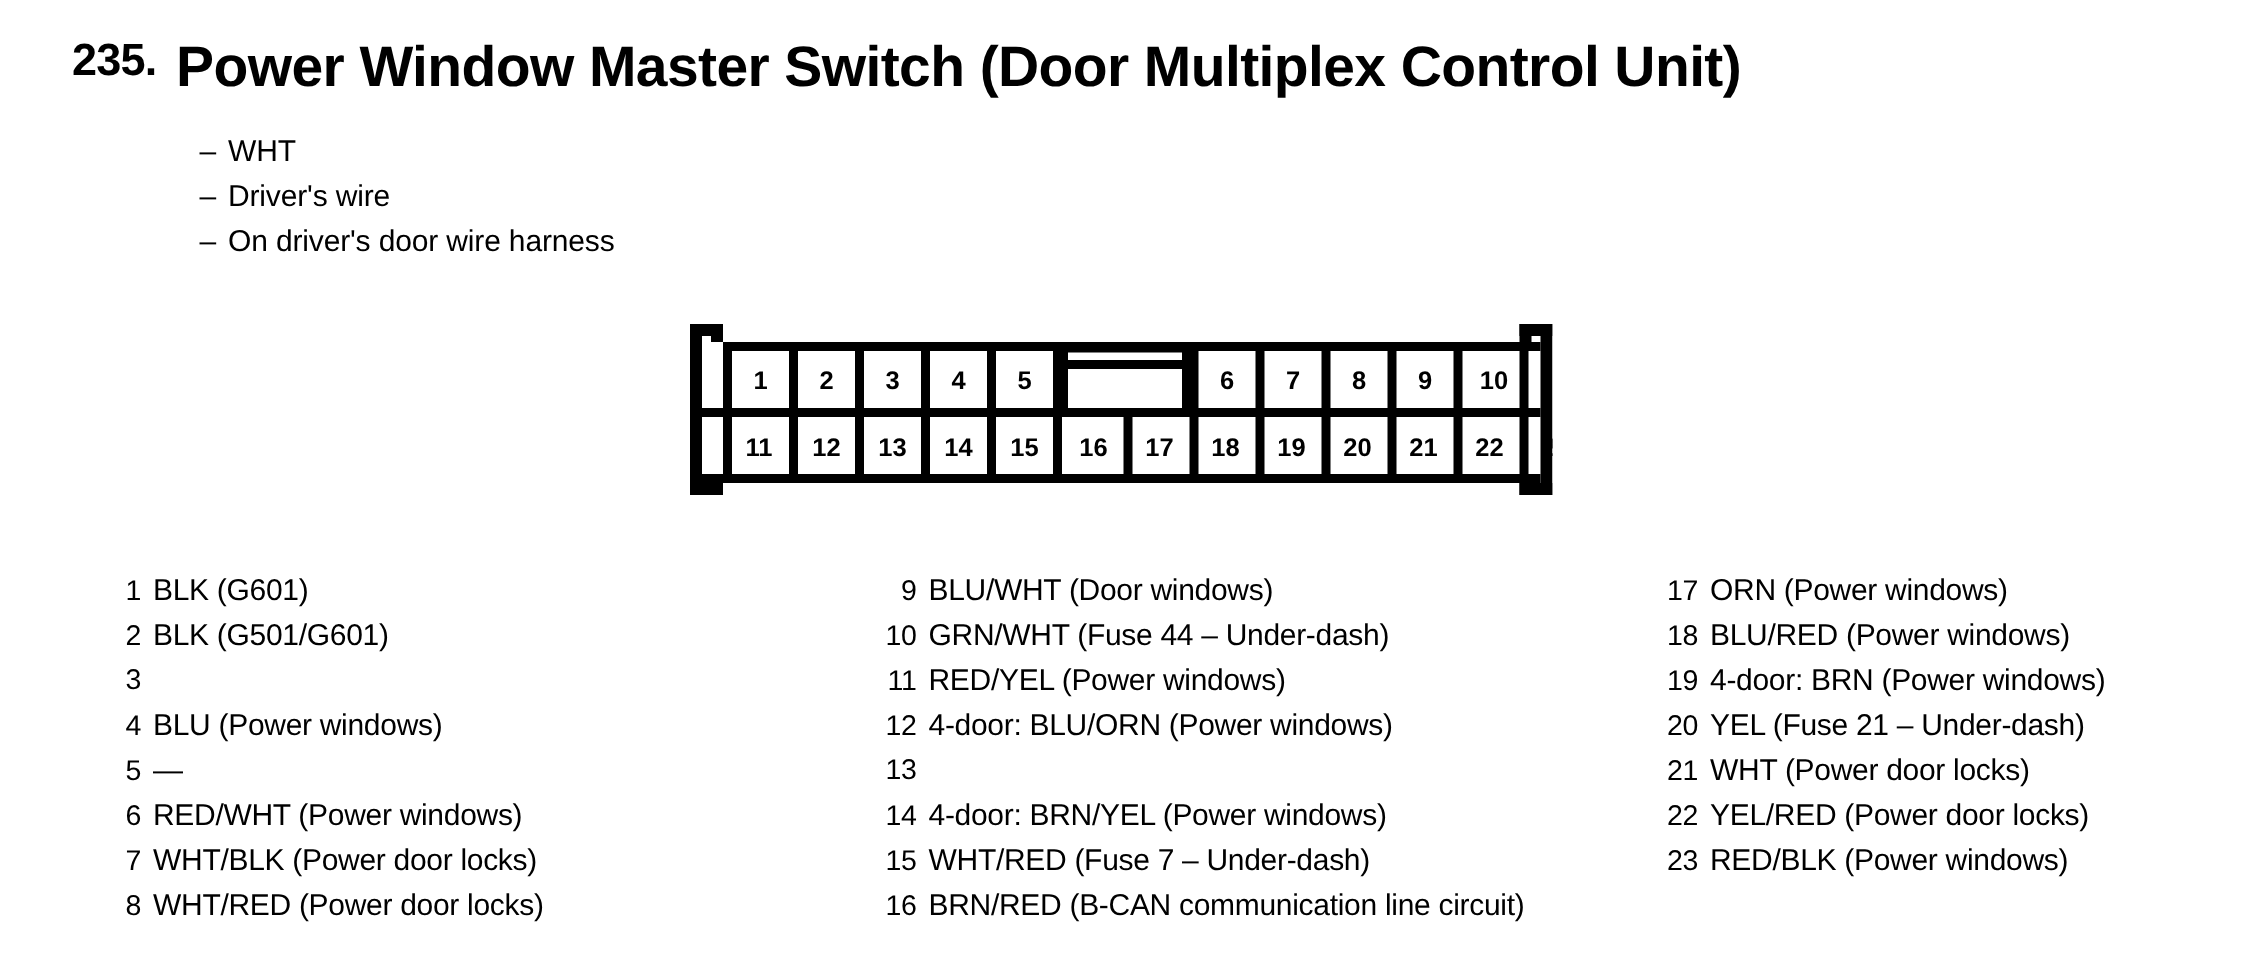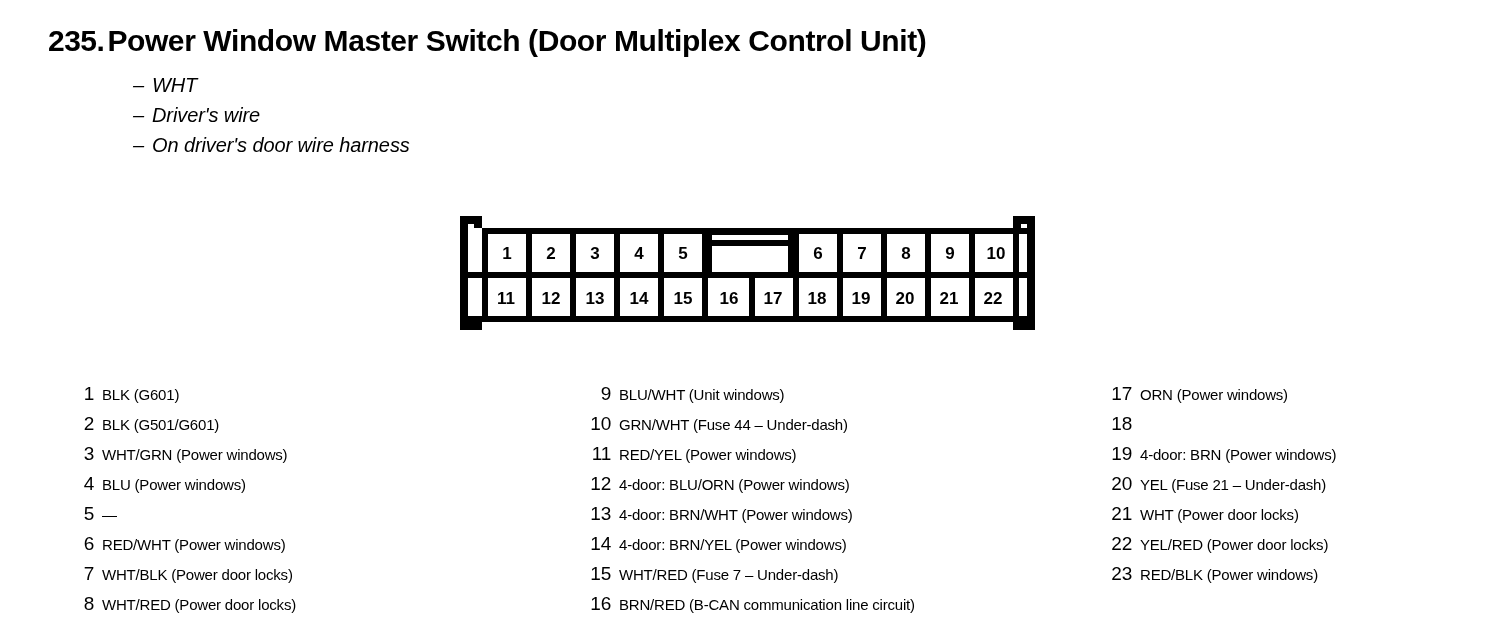--- a/index.html
+++ b/index.html
@@ -25,31 +25,30 @@
     display: flex;
     align-items: flex-start;
     white-space: nowrap;
   }
   .heading-number {
     font-size: 30px;
     font-weight: bold;
     letter-spacing: -0.5px;
   }
   .heading-title {
-    font-size: 30px;
+    font-size: 38px;
     font-weight: bold;
-    margin-left: 3px;
+    margin-left: 13px;
     letter-spacing: -0.4px;
   }
 
   .subtitles {
     position: absolute;
     left: 133px;
-    top: 70px;
-    font-style: italic;
+    top: 86px;
   }
   .subtitle-line {
     font-size: 20px;
     line-height: 30px;
     white-space: nowrap;
     letter-spacing: -0.1px;
   }
   .subtitle-dash {
     display: inline-block;
     width: 19px;
@@ -97,21 +96,21 @@
   }
   .wire-pin {
     width: 28px;
     text-align: right;
     font-size: 19px;
     line-height: 30px;
     letter-spacing: -0.2px;
   }
   .wire-desc {
     margin-left: 8px;
-    font-size: 15px;
+    font-size: 20px;
     line-height: 30px;
     letter-spacing: -0.2px;
   }
 </style>
 </head>
 <body>
 
 <div class="heading">
   <span class="heading-number">235.</span>
   <span class="heading-title">Power Window Master Switch (Door Multiplex Control Unit)</span>
@@ -223,21 +222,20 @@
     <div class="wire-row">
         <span class="wire-pin">1</span>
         <span class="wire-desc">BLK (G601)</span>
       </div>
     <div class="wire-row">
         <span class="wire-pin">2</span>
         <span class="wire-desc">BLK (G501/G601)</span>
       </div>
     <div class="wire-row">
         <span class="wire-pin">3</span>
-        <span class="wire-desc">WHT/GRN (Power windows)</span>
       </div>
     <div class="wire-row">
         <span class="wire-pin">4</span>
         <span class="wire-desc">BLU (Power windows)</span>
       </div>
     <div class="wire-row">
         <span class="wire-pin">5</span>
         <span class="wire-desc">—</span>
       </div>
     <div class="wire-row">
@@ -250,37 +248,36 @@
       </div>
     <div class="wire-row">
         <span class="wire-pin">8</span>
         <span class="wire-desc">WHT/RED (Power door locks)</span>
       </div>
   </div>
 
   <div class="wire-col col-mid">
     <div class="wire-row">
         <span class="wire-pin">9</span>
-        <span class="wire-desc">BLU/WHT (Unit windows)</span>
+        <span class="wire-desc">BLU/WHT (Door windows)</span>
       </div>
     <div class="wire-row">
         <span class="wire-pin">10</span>
         <span class="wire-desc">GRN/WHT (Fuse 44 – Under-dash)</span>
       </div>
     <div class="wire-row">
         <span class="wire-pin">11</span>
         <span class="wire-desc">RED/YEL (Power windows)</span>
       </div>
     <div class="wire-row">
         <span class="wire-pin">12</span>
         <span class="wire-desc">4-door: BLU/ORN (Power windows)</span>
       </div>
     <div class="wire-row">
         <span class="wire-pin">13</span>
-        <span class="wire-desc">4-door: BRN/WHT (Power windows)</span>
       </div>
     <div class="wire-row">
         <span class="wire-pin">14</span>
         <span class="wire-desc">4-door: BRN/YEL (Power windows)</span>
       </div>
     <div class="wire-row">
         <span class="wire-pin">15</span>
         <span class="wire-desc">WHT/RED (Fuse 7 – Under-dash)</span>
       </div>
     <div class="wire-row">
@@ -289,20 +286,21 @@
       </div>
   </div>
 
   <div class="wire-col col-right">
     <div class="wire-row">
         <span class="wire-pin">17</span>
         <span class="wire-desc">ORN (Power windows)</span>
       </div>
     <div class="wire-row">
         <span class="wire-pin">18</span>
+        <span class="wire-desc">BLU/RED (Power windows)</span>
       </div>
     <div class="wire-row">
         <span class="wire-pin">19</span>
         <span class="wire-desc">4-door: BRN (Power windows)</span>
       </div>
     <div class="wire-row">
         <span class="wire-pin">20</span>
         <span class="wire-desc">YEL (Fuse 21 – Under-dash)</span>
       </div>
     <div class="wire-row">

